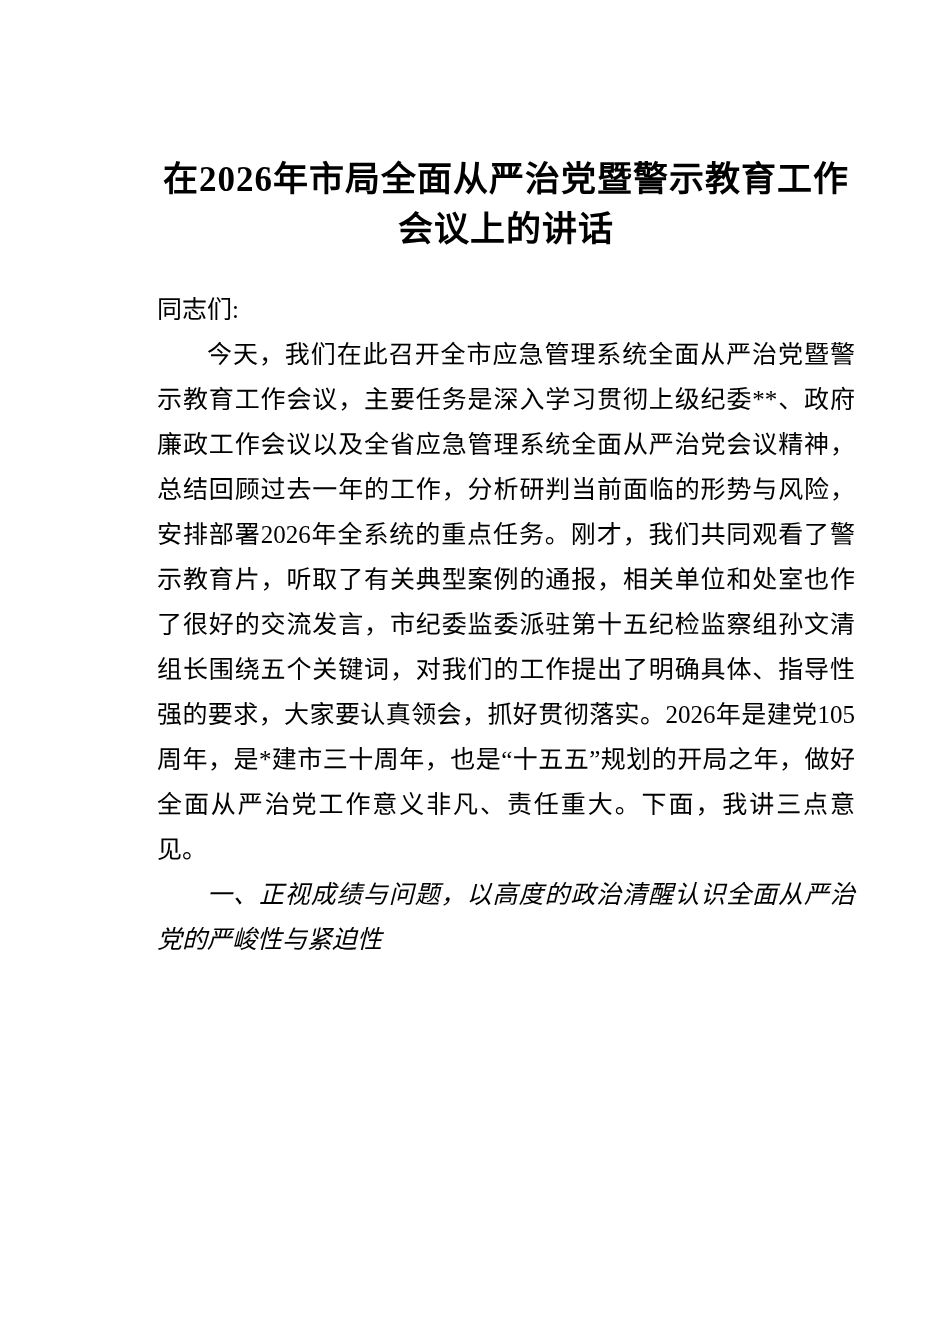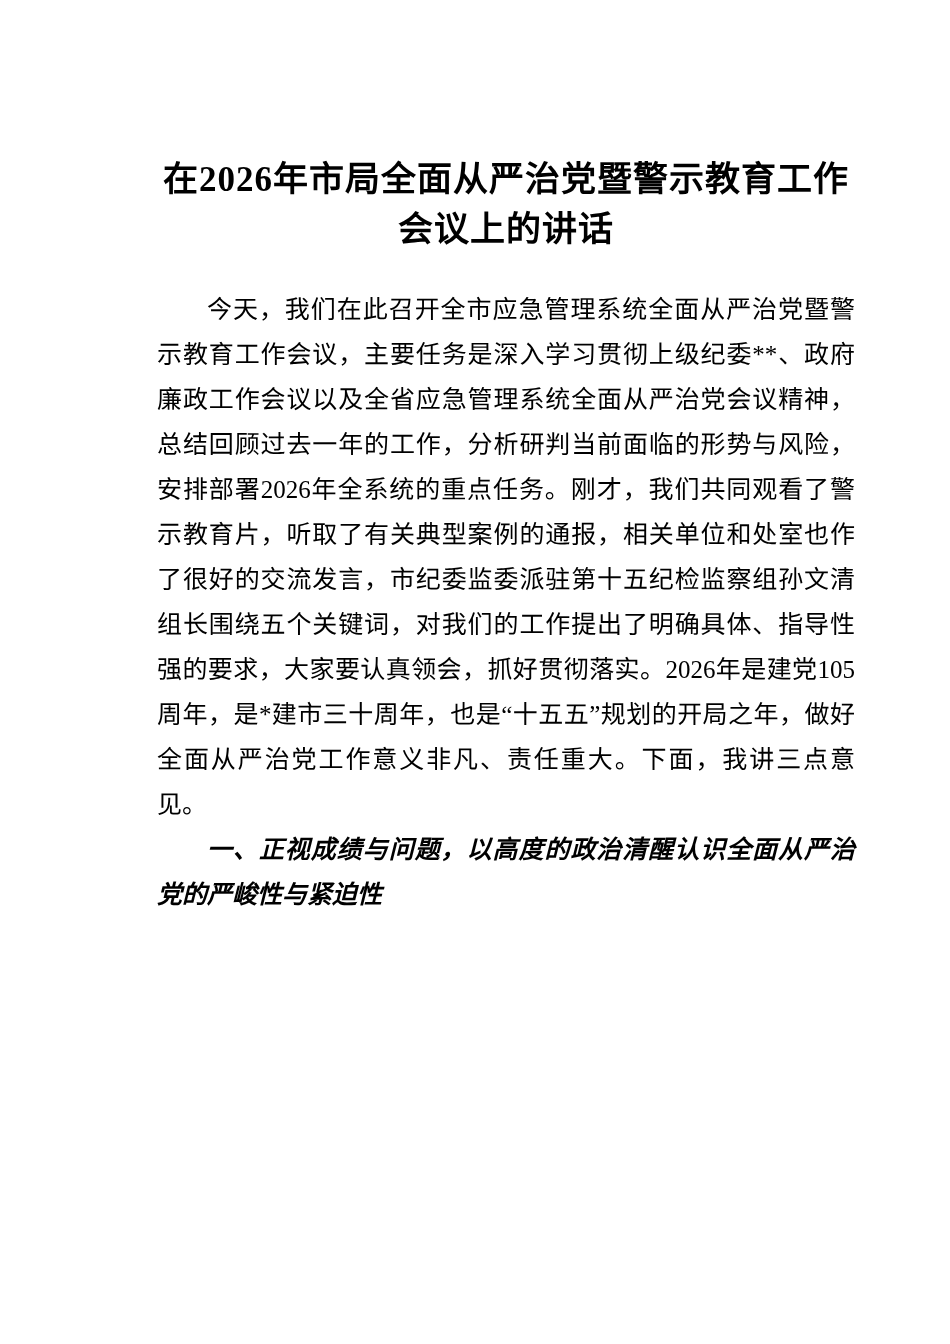--- a/index.html
+++ b/index.html
@@ -33,31 +33,32 @@
     line-height: 45px;
     text-align: justify;
     text-justify: inter-ideograph;
     text-indent: 2em;
     word-break: break-all;
   }
   .para.no-indent {
     text-indent: 0;
   }
   .para.heading {
-    font-weight: bold;
+    font-weight: normal;
   }
   .kai {
     
     font-style: italic;
   }
 </style>
 </head>
 <body>
 
 <div class="page">
   <h1 class="doc-title">在2026年市局全面从严治党暨警示教育工作会议上的讲话</h1>
 
+  <p class="para no-indent">同志们:</p>
 
   <p class="para">今天，我们在此召开全市应急管理系统全面从严治党暨警示教育工作会议，主要任务是深入学习贯彻上级纪委**、政府廉政工作会议以及全省应急管理系统全面从严治党会议精神，总结回顾过去一年的工作，分析研判当前面临的形势与风险，安排部署2026年全系统的重点任务。刚才，我们共同观看了警示教育片，听取了有关典型案例的通报，相关单位和处室也作了很好的交流发言，市纪委监委派驻第十五纪检监察组孙文清组长围绕五个关键词，对我们的工作提出了明确具体、指导性强的要求，大家要认真领会，抓好贯彻落实。2026年是建党105周年，是*建市三十周年，也是“十五五”规划的开局之年，做好全面从严治党工作意义非凡、责任重大。下面，我讲三点意见。</p>
 
   <p class="para heading kai">一、正视成绩与问题，以高度的政治清醒认识全面从严治党的严峻性与紧迫性</p>
 
 </div>
 
 </body></html>

